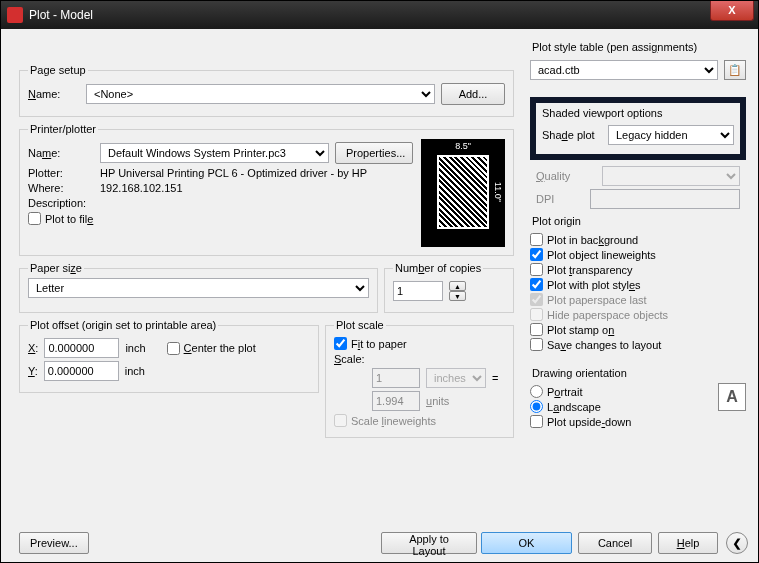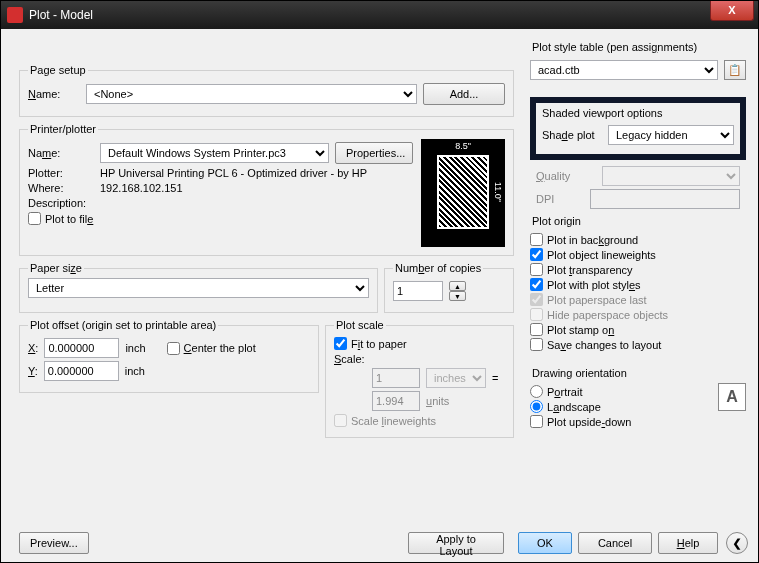--- a/index.html
+++ b/index.html
@@ -48,21 +48,21 @@
   </div>
 
   <div class="content">
     <div class="left-col">
 
       <fieldset>
         <legend>Page setup</legend>
         <div class="row">
           <label style="width:52px"><span class="und">N</span>ame:</label>
           <select style="flex:1"><option>&lt;None&gt;</option></select>
-          <button class="btn" style="width:82px">Add...</button>
+          <button class="btn" style="width:64px">Add...</button>
         </div>
       </fieldset>
 
       <fieldset>
         <legend>Printer/plotter</legend>
         <div style="display:flex; gap:8px;">
           <div style="flex:1">
             <div class="row">
               <label style="width:66px">Na<span class="und">m</span>e:</label>
               <select style="flex:1"><option>Default Windows System Printer.pc3</option></select>
@@ -240,19 +240,19 @@
           <div class="orientation-icon">A</div>
         </div>
       </fieldset>
     </div>
   </div>
 
   <div class="footer">
     <button class="btn">Preview...</button>
     <div class="spacer"></div>
     <button class="btn" style="width:96px">Apply to Layout</button>
-    <button class="btn btn-primary" style="width:54px;margin-left:14px">OK</button>
+    <button class="btn btn-primary" style="width:91px;margin-left:4px">OK</button>
     <button class="btn" style="width:74px;margin-left:6px">Cancel</button>
     <button class="btn" style="width:60px;margin-left:6px"><span class="und">H</span>elp</button>
     <div class="circle-btn" style="margin-left:8px">❮</div>
   </div>
 
 </div>
 
 </body></html>

